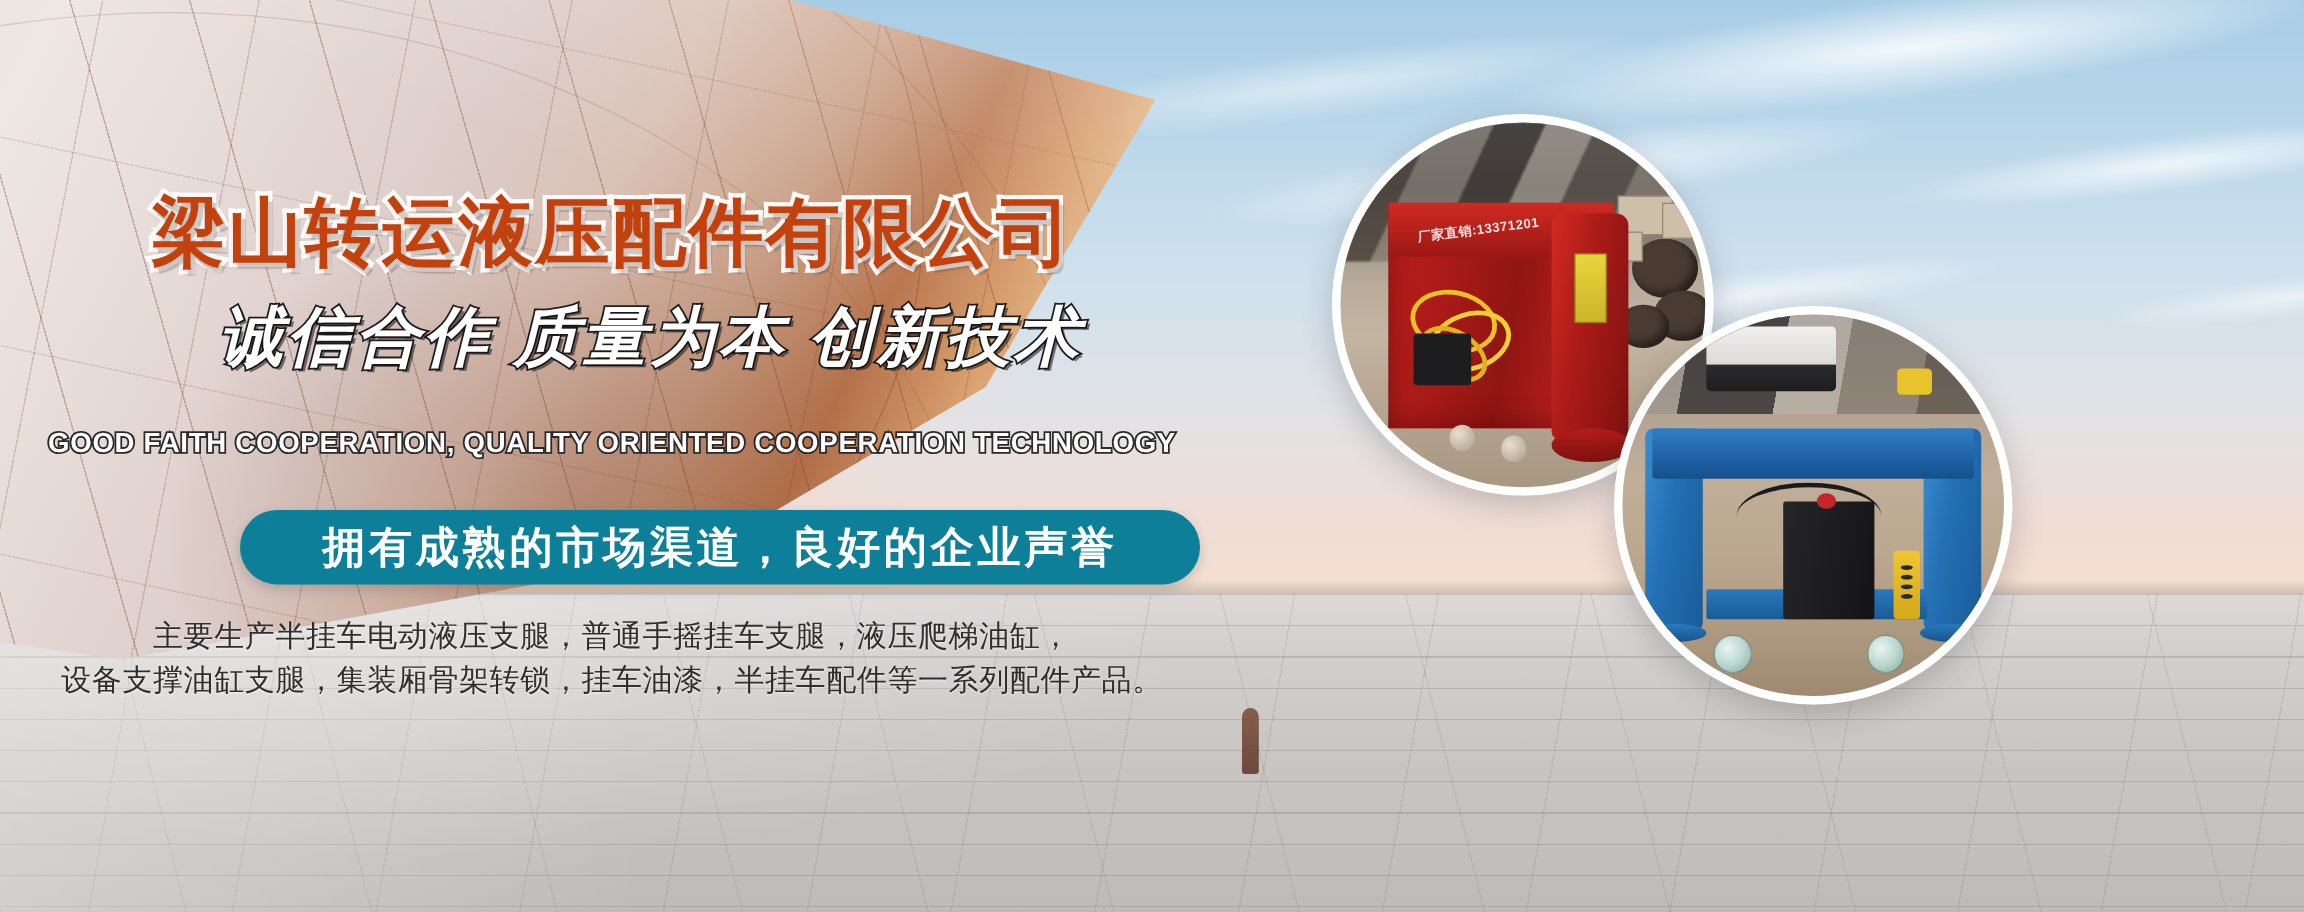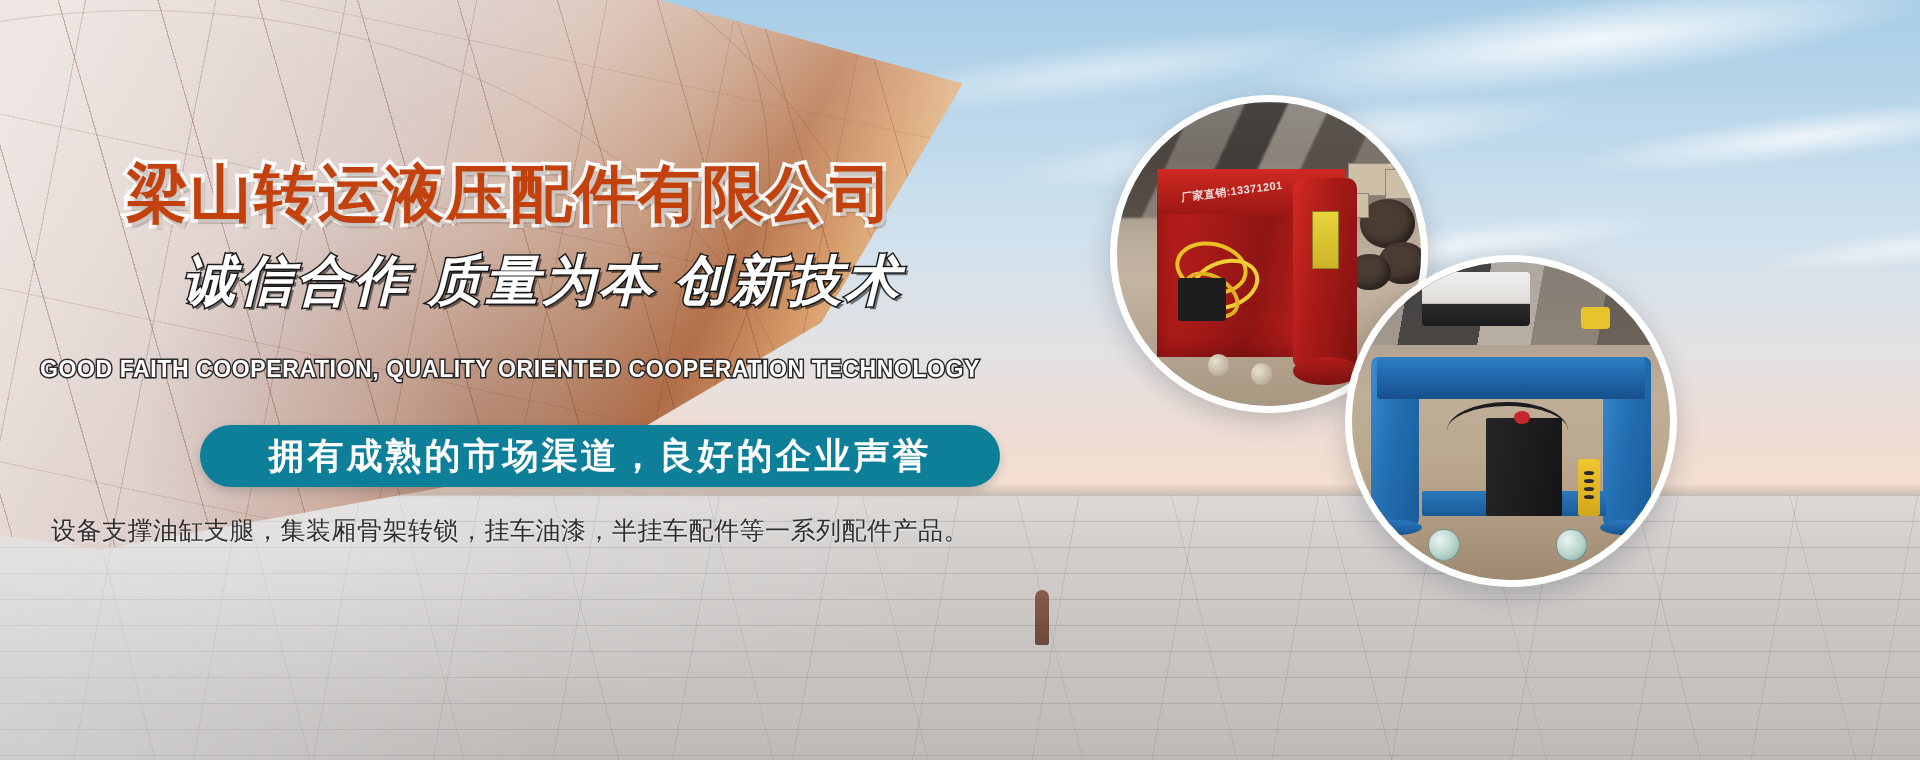--- a/index.html
+++ b/index.html
@@ -406,20 +406,21 @@
 
     <div class="subtitle">诚信合作 质量为本 创新技术</div>
 
     <div class="eng">GOOD FAITH COOPERATION, QUALITY ORIENTED COOPERATION TECHNOLOGY</div>
 
     <div class="pill">
       <span class="pill-text">拥有成熟的市场渠道，良好的企业声誉</span>
     </div>
 
     <div class="desc">
+      <div>主要生产半挂车电动液压支腿，普通手摇挂车支腿，液压爬梯油缸，</div>
       <div>设备支撑油缸支腿，集装厢骨架转锁，挂车油漆，半挂车配件等一系列配件产品。</div>
     </div>
   </div>
 
   <div class="photo photo-red">
     <div class="inner">
       <div class="bg-yard-red"></div>
       <div class="yard-clutter"></div>
 
       <div class="drum" style="left:80%; top:32%; width:18%; height:16%;"></div>

